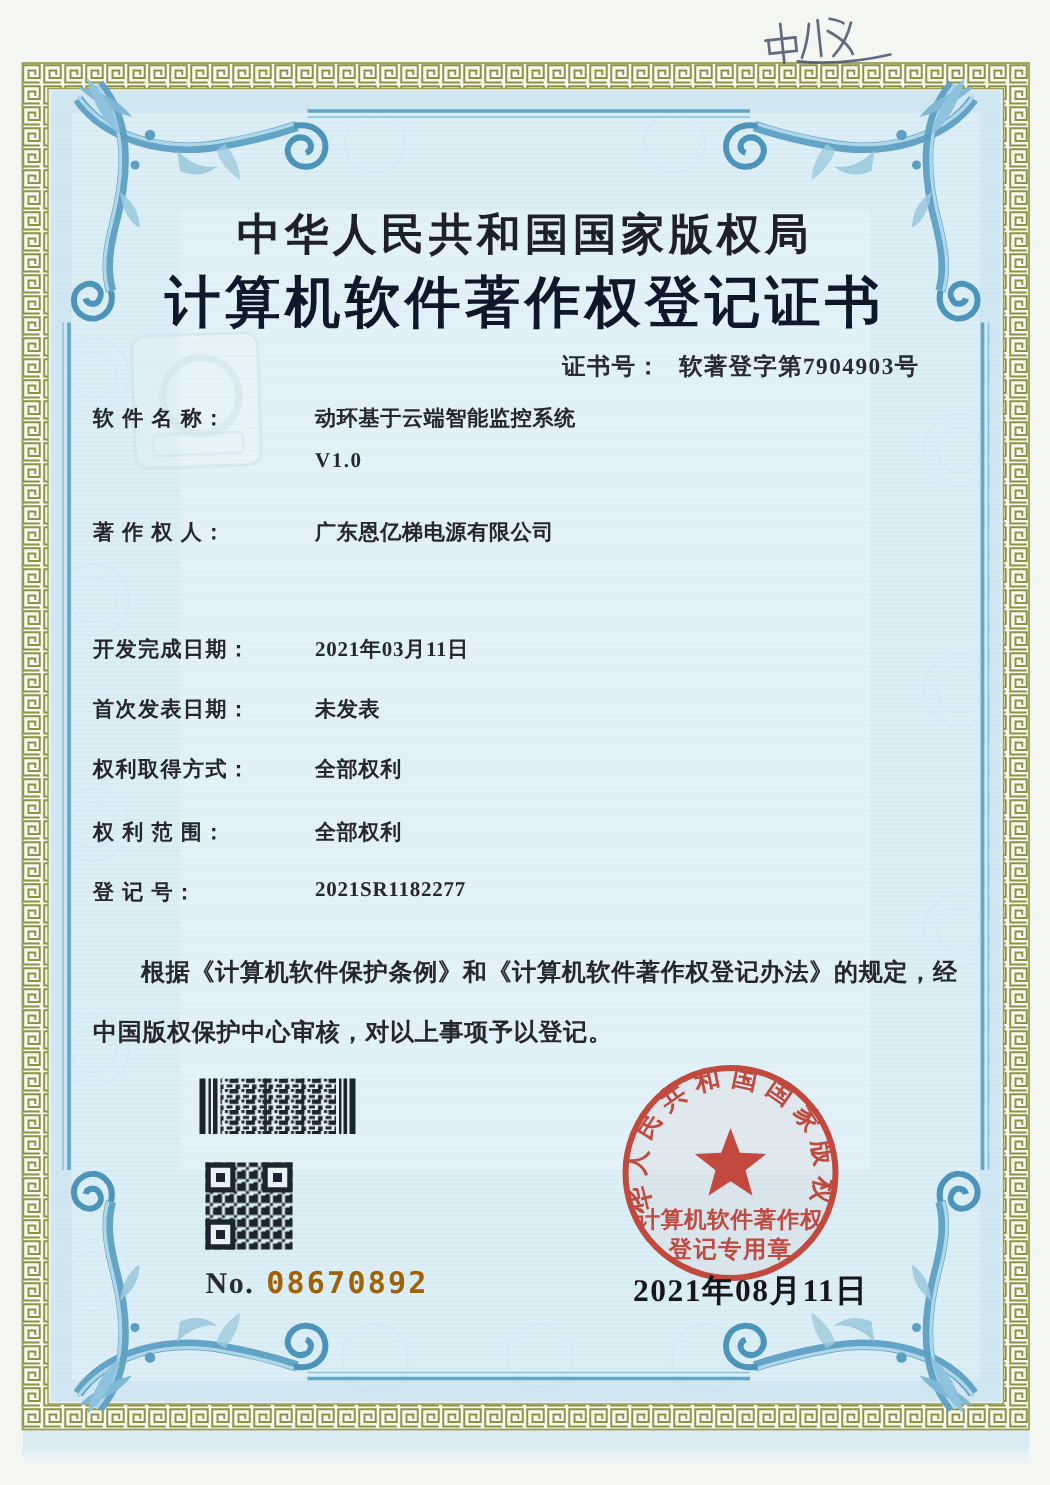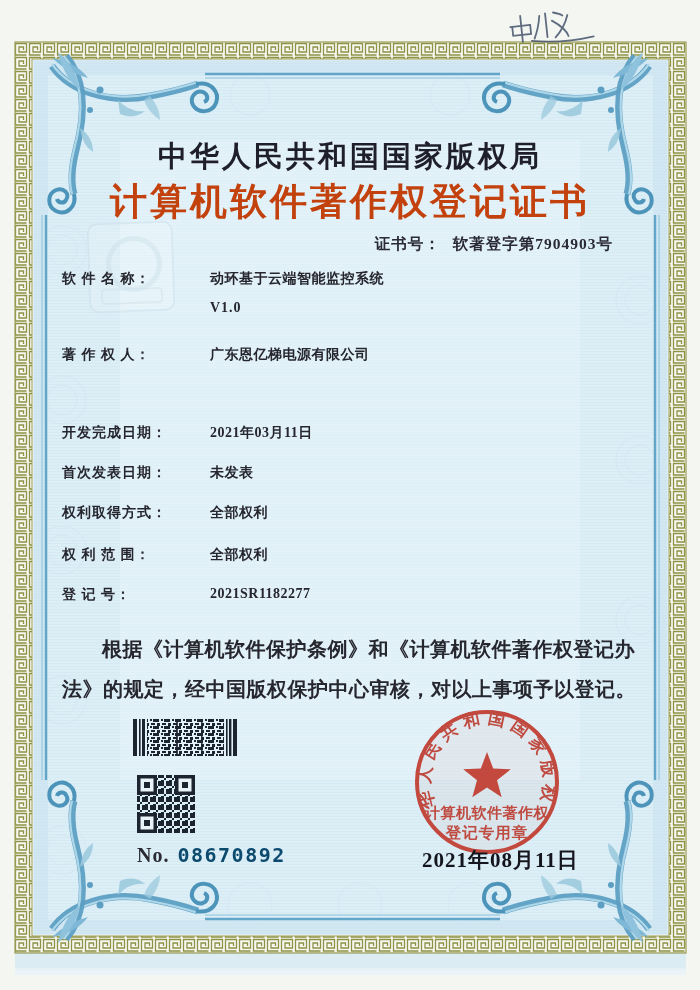--- a/index.html
+++ b/index.html
@@ -5,32 +5,32 @@
   html,body{margin:0;padding:0;}
   body{
     width:700px;height:990px;position:relative;overflow:hidden;
     background:#f4f6f2;
     font-family:"Liberation Serif","DejaVu Serif",serif;
     color:#23232e;
   }
   .layer{position:absolute;left:0;top:0;width:700px;height:990px;}
   .title-wrap{left:45px;top:0;width:610px;text-align:center;position:absolute;}
   .issuer{top:137px;left:0;width:610px;position:absolute;font-size:29px;font-weight:bold;letter-spacing:3px;color:#1f1f2b;}
-  .cert-title{top:177px;left:0;width:610px;position:absolute;font-size:37px;font-weight:bold;letter-spacing:3px;color:#c2410c;}
+  .cert-title{top:177px;left:0;width:610px;position:absolute;font-size:37px;font-weight:bold;letter-spacing:3px;color:#0f172a;}
   .certno{position:absolute;top:234px;right:87px;font-size:15.5px;font-weight:bold;letter-spacing:1px;color:#2a2a36;text-align:center;}
   .certno .lbl{margin-right:12px;}
   .field{position:absolute;left:62px;font-size:14px;font-weight:bold;color:#26262f;}
   .field .lbl{display:inline-block;min-width:148px;letter-spacing:1px;vertical-align:top;}
   .field .val{display:inline-block;letter-spacing:0.5px;vertical-align:top;}
   .field .val .v2{display:block;margin-top:12px;letter-spacing:1px;}
-  .statement{position:absolute;left:62px;top:629px;width:578px;font-size:20px;font-weight:bold;
+  .statement{position:absolute;left:62px;top:629px;width:578px;font-size:16px;font-weight:bold;
     line-height:40px;text-indent:2em;color:#26262f;white-space:normal;letter-spacing:0.5px;}
   .serial{position:absolute;left:112px;top:843px;font-size:20px;}
   .serial .no{font-weight:bold;color:#2a2a33;letter-spacing:1px;margin-left:25px;}
-  .serial .num{font-family:"DejaVu Sans Mono",monospace;font-weight:bold;color:#0c4a6e;font-size:20px;letter-spacing:1.5px;margin-left:8px;}
+  .serial .num{font-family:"DejaVu Sans Mono",monospace;font-weight:bold;color:#a16207;font-size:20px;letter-spacing:1.5px;margin-left:8px;}
   .issue-date{position:absolute;left:422px;top:846px;font-size:21px;font-weight:bold;color:#15151e;letter-spacing:1px;}
   .emboss{position:absolute;left:88px;top:222px;width:86px;height:90px;opacity:.55;transform:rotate(-2deg);}
   .emboss .r1{position:absolute;left:0;top:0;width:82px;height:86px;border:2px solid rgba(190,210,224,.55);border-radius:10px;background:rgba(255,255,255,.28);}
   .emboss .c1{position:absolute;left:18px;top:14px;width:46px;height:46px;border:5px solid rgba(200,218,230,.6);border-radius:50%;}
   .emboss .b1{position:absolute;left:12px;top:66px;width:58px;height:12px;border:2px solid rgba(200,218,230,.55);border-radius:4px;}
 </style>
 </head>
 <body>
 
 <svg class="layer" viewBox="0 0 700 990" xmlns="http://www.w3.org/2000/svg">

